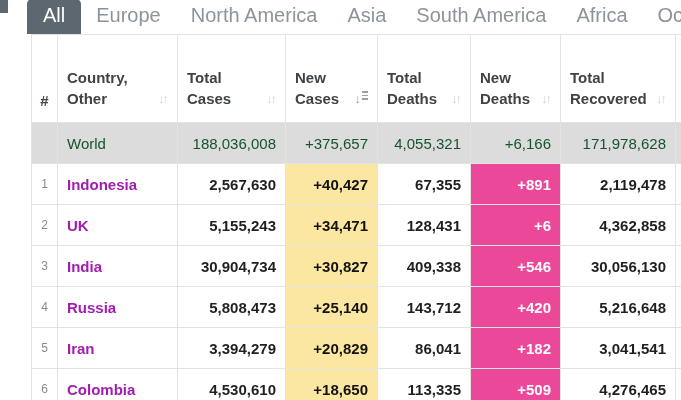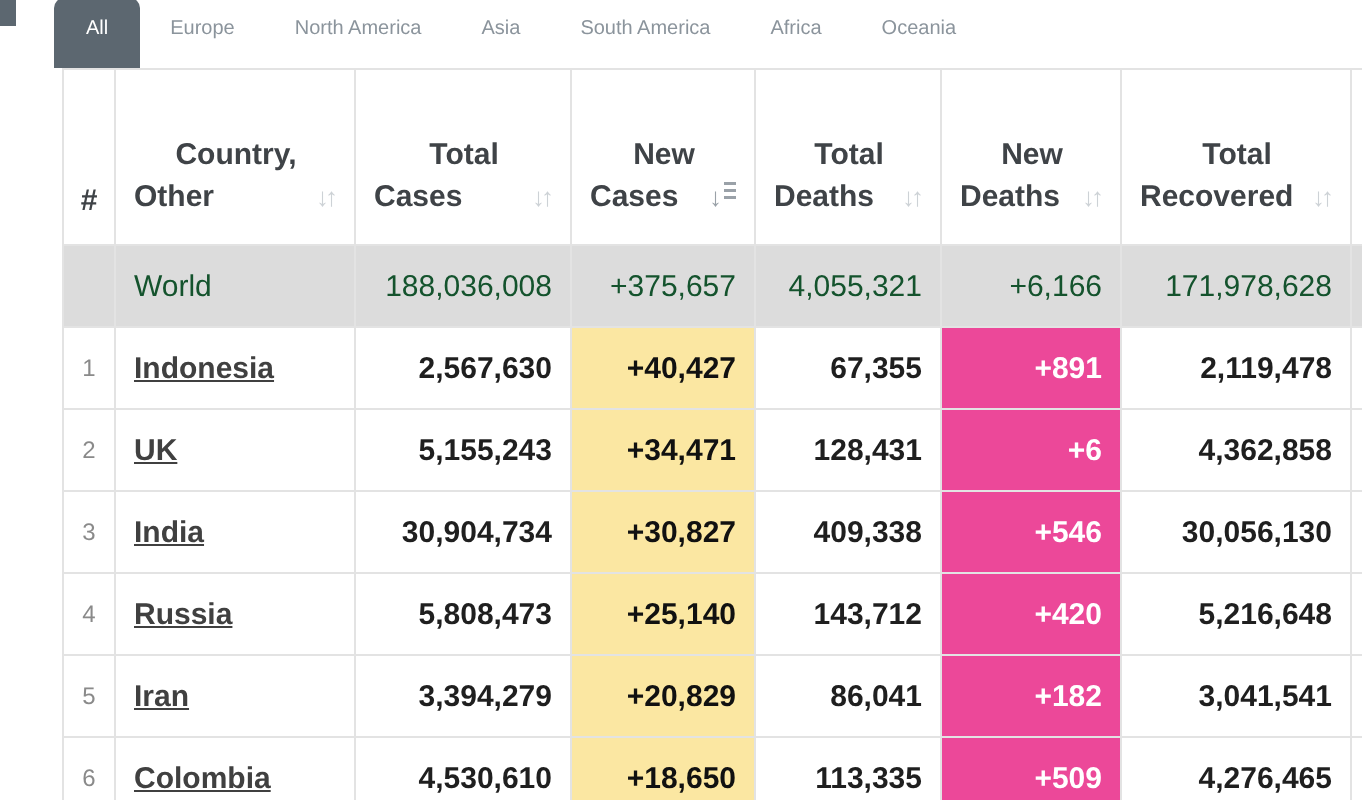--- a/index.html
+++ b/index.html
@@ -13,63 +13,63 @@
   .corner-fragment {
     position: absolute; top: 0; left: 0;
     width: 8px; height: 13px; background: #5c6770;
   }
   
   .tabbar {
     display: flex; align-items: flex-end;
     height: 34px; padding-left: 27px;
   }
   .tab {
-    color: #8b949c; font-size: 10px; line-height: 20px;
+    color: #8b949c; font-size: 20px; line-height: 20px;
     padding: 5px 15px 9px 15px; white-space: nowrap; cursor: pointer;
   }
   .tab.active {
     background: #5c6770; color: #fff;
     border-radius: 5px 5px 0 0;
     padding: 6px 16px 9px 16px;
   }
   
   table {
     border-collapse: collapse; table-layout: fixed;
     margin-left: 31px; width: 684px;
   }
   th, td { border: 1px solid #e3e3e3; overflow: hidden; }
   thead th {
     height: 88px; vertical-align: bottom;
     padding: 0 8px 13px 9px;
     font-size: 15px; font-weight: bold; color: #3f4347;
     text-align: left; background: #fff;
   }
   th.rank-h { text-align: center; padding: 0 2px 13px 2px; }
-  .h-line1 { line-height: 21px; text-align: center; }
+  .h-line1 { line-height: 21px; }
   .h-line2 {
     display: flex; justify-content: space-between; align-items: flex-start;
     line-height: 21px;
   }
   .sort-both {
     color: #cdd2d6; font-size: 13px; font-weight: bold;
     letter-spacing: -2px; padding-right: 2px; flex-shrink: 0;
   }
   .sort-active {
     display: inline-flex; align-items: flex-start; flex-shrink: 0;
     color: #9aa1a8; font-size: 13px; font-weight: bold; padding-right: 1px;
   }
   .sort-bars {
     display: inline-block; width: 6px; height: 10px;
     margin: 3px 0 0 1px;
     background: repeating-linear-gradient(to bottom, #9aa1a8 0 1.5px, transparent 1.5px 3.5px);
   }
   tbody td { height: 41px; padding: 0 9px; font-size: 15px; white-space: nowrap; }
   td.rank { text-align: center; color: #8a8a8a; font-size: 12px; padding: 0 2px; }
   td.country { text-align: left; }
-  td.country a { color: #404040; font-weight: 600; text-decoration: underline; cursor: pointer; }
+  td.country a { color: #a21caf; font-weight: 600; cursor: pointer; }
   td.num { text-align: right; font-weight: bold; color: #1f1f1f; }
   td.cell-newcases { background: #fbe7a2; color: #111; }
   td.cell-newdeaths { background: #ec4899; color: #fff; }
   tr.world td { background: #dcdcdc; color: #14532d; font-weight: normal; }
   tr.world td.country { font-size: 15px; }
 </style>
 </head>
 <body>
 
 <div class="corner-fragment"></div>

